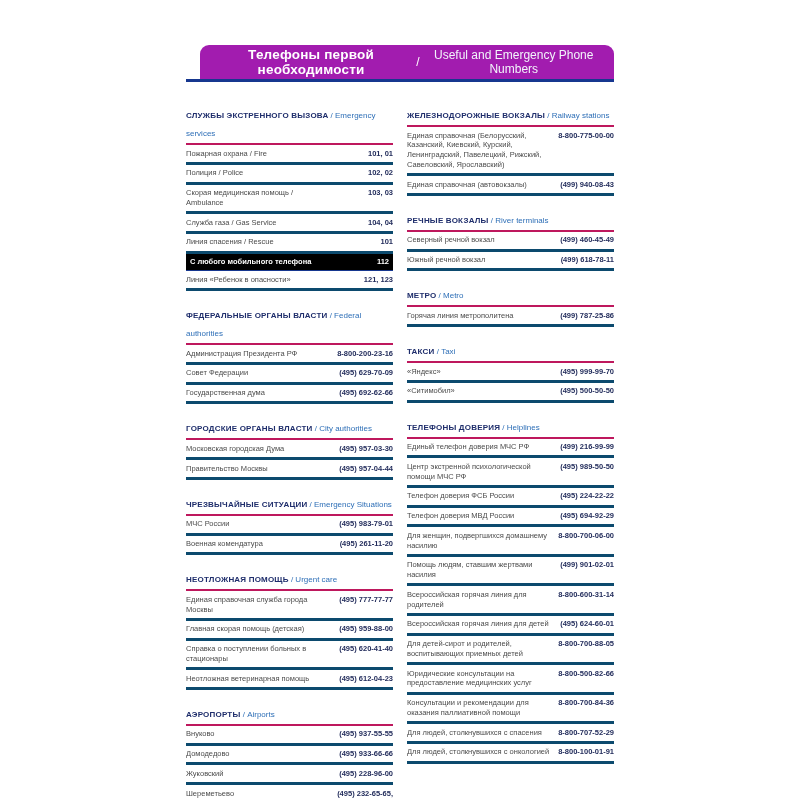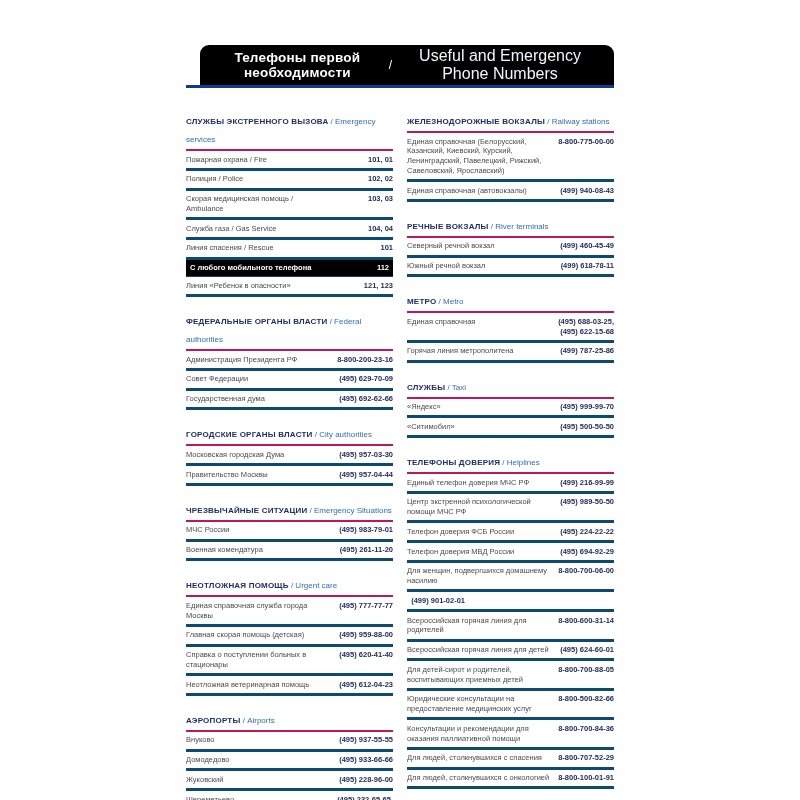--- a/index.html
+++ b/index.html
@@ -2,26 +2,26 @@
 <html><head>
 <meta charset="utf-8">
 <style>
   html,body{margin:0;padding:0;background:#ffffff;}
   body{width:800px;height:800px;font-family:"Liberation Sans",sans-serif;-webkit-font-smoothing:antialiased;}
   .sheet{width:428px;margin:0 auto;padding-top:45px;}
 
   
   .band{border-bottom:3px solid #16378f;}
   .band + .cols{margin-top:22px;}
-  .band-tab{margin-left:14px;background:#000000;border-radius:9px 9px 0 0;
+  .band-tab{margin-left:14px;background:#a21caf;border-radius:9px 9px 0 0;
     min-height:27px;display:flex;align-items:center;justify-content:center;
     padding:2px 10px;text-align:center;}
   .band-ru{color:#ffffff;font-weight:bold;font-size:13.5px;letter-spacing:.2px;}
   .band-sep{color:#ffffff;font-size:12px;margin:0 4px;}
-  .band-en{color:#f2f5fb;font-size:16px;}
+  .band-en{color:#f2f5fb;font-size:12px;}
 
   
   .cols{display:flex;gap:14px;align-items:flex-start;}
   .col{flex:1;min-width:0;}
   .section{margin-bottom:13px;}
   .sec-head{border-bottom:2px solid #be185d;padding-bottom:3px;}
   .sec-ru{color:#1e2d6b;font-weight:bold;font-size:8px;letter-spacing:.2px;}
   .sec-sep{color:#2e6fb7;font-size:8px;}
   .sec-en{color:#2e6fb7;font-size:8px;}
   .row{display:flex;justify-content:space-between;align-items:flex-start;
@@ -173,31 +173,26 @@
             <span class="row-num">(499) 460-45-49</span>
           </div>
           <div class="row">
             <span class="row-name">Южный речной вокзал</span>
             <span class="row-num">(499) 618-78-11</span>
           </div>
         </div>
         <div class="section">
           <div class="sec-head"><span class="sec-ru">МЕТРО</span><span class="sec-sep"> / </span><span class="sec-en">Metro</span></div>
           <div class="row">
-            <span class="row-name">Единая справочная</span>
-            <span class="row-num">(495) 688-03-25,
-(495) 622-15-68</span>
-          </div>
-          <div class="row">
             <span class="row-name">Горячая линия метрополитена</span>
             <span class="row-num">(499) 787-25-86</span>
           </div>
         </div>
         <div class="section">
-          <div class="sec-head"><span class="sec-ru">СЛУЖБЫ</span><span class="sec-sep"> / </span><span class="sec-en">Taxi</span></div>
+          <div class="sec-head"><span class="sec-ru">ТАКСИ</span><span class="sec-sep"> / </span><span class="sec-en">Taxi</span></div>
           <div class="row">
             <span class="row-name">«Яндекс»</span>
             <span class="row-num">(495) 999-99-70</span>
           </div>
           <div class="row">
             <span class="row-name">«Ситимобил»</span>
             <span class="row-num">(495) 500-50-50</span>
           </div>
         </div>
         <div class="section">
@@ -216,20 +211,21 @@
           </div>
           <div class="row">
             <span class="row-name">Телефон доверия МВД России</span>
             <span class="row-num">(495) 694-92-29</span>
           </div>
           <div class="row">
             <span class="row-name">Для женщин, подвергшихся домашнему насилию</span>
             <span class="row-num">8-800-700-06-00</span>
           </div>
           <div class="row">
+            <span class="row-name">Помощь людям, ставшим жертвами насилия</span>
             <span class="row-num">(499) 901-02-01</span>
           </div>
           <div class="row">
             <span class="row-name">Всероссийская горячая линия для родителей</span>
             <span class="row-num">8-800-600-31-14</span>
           </div>
           <div class="row">
             <span class="row-name">Всероссийская горячая линия для детей</span>
             <span class="row-num">(495) 624-60-01</span>
           </div>

